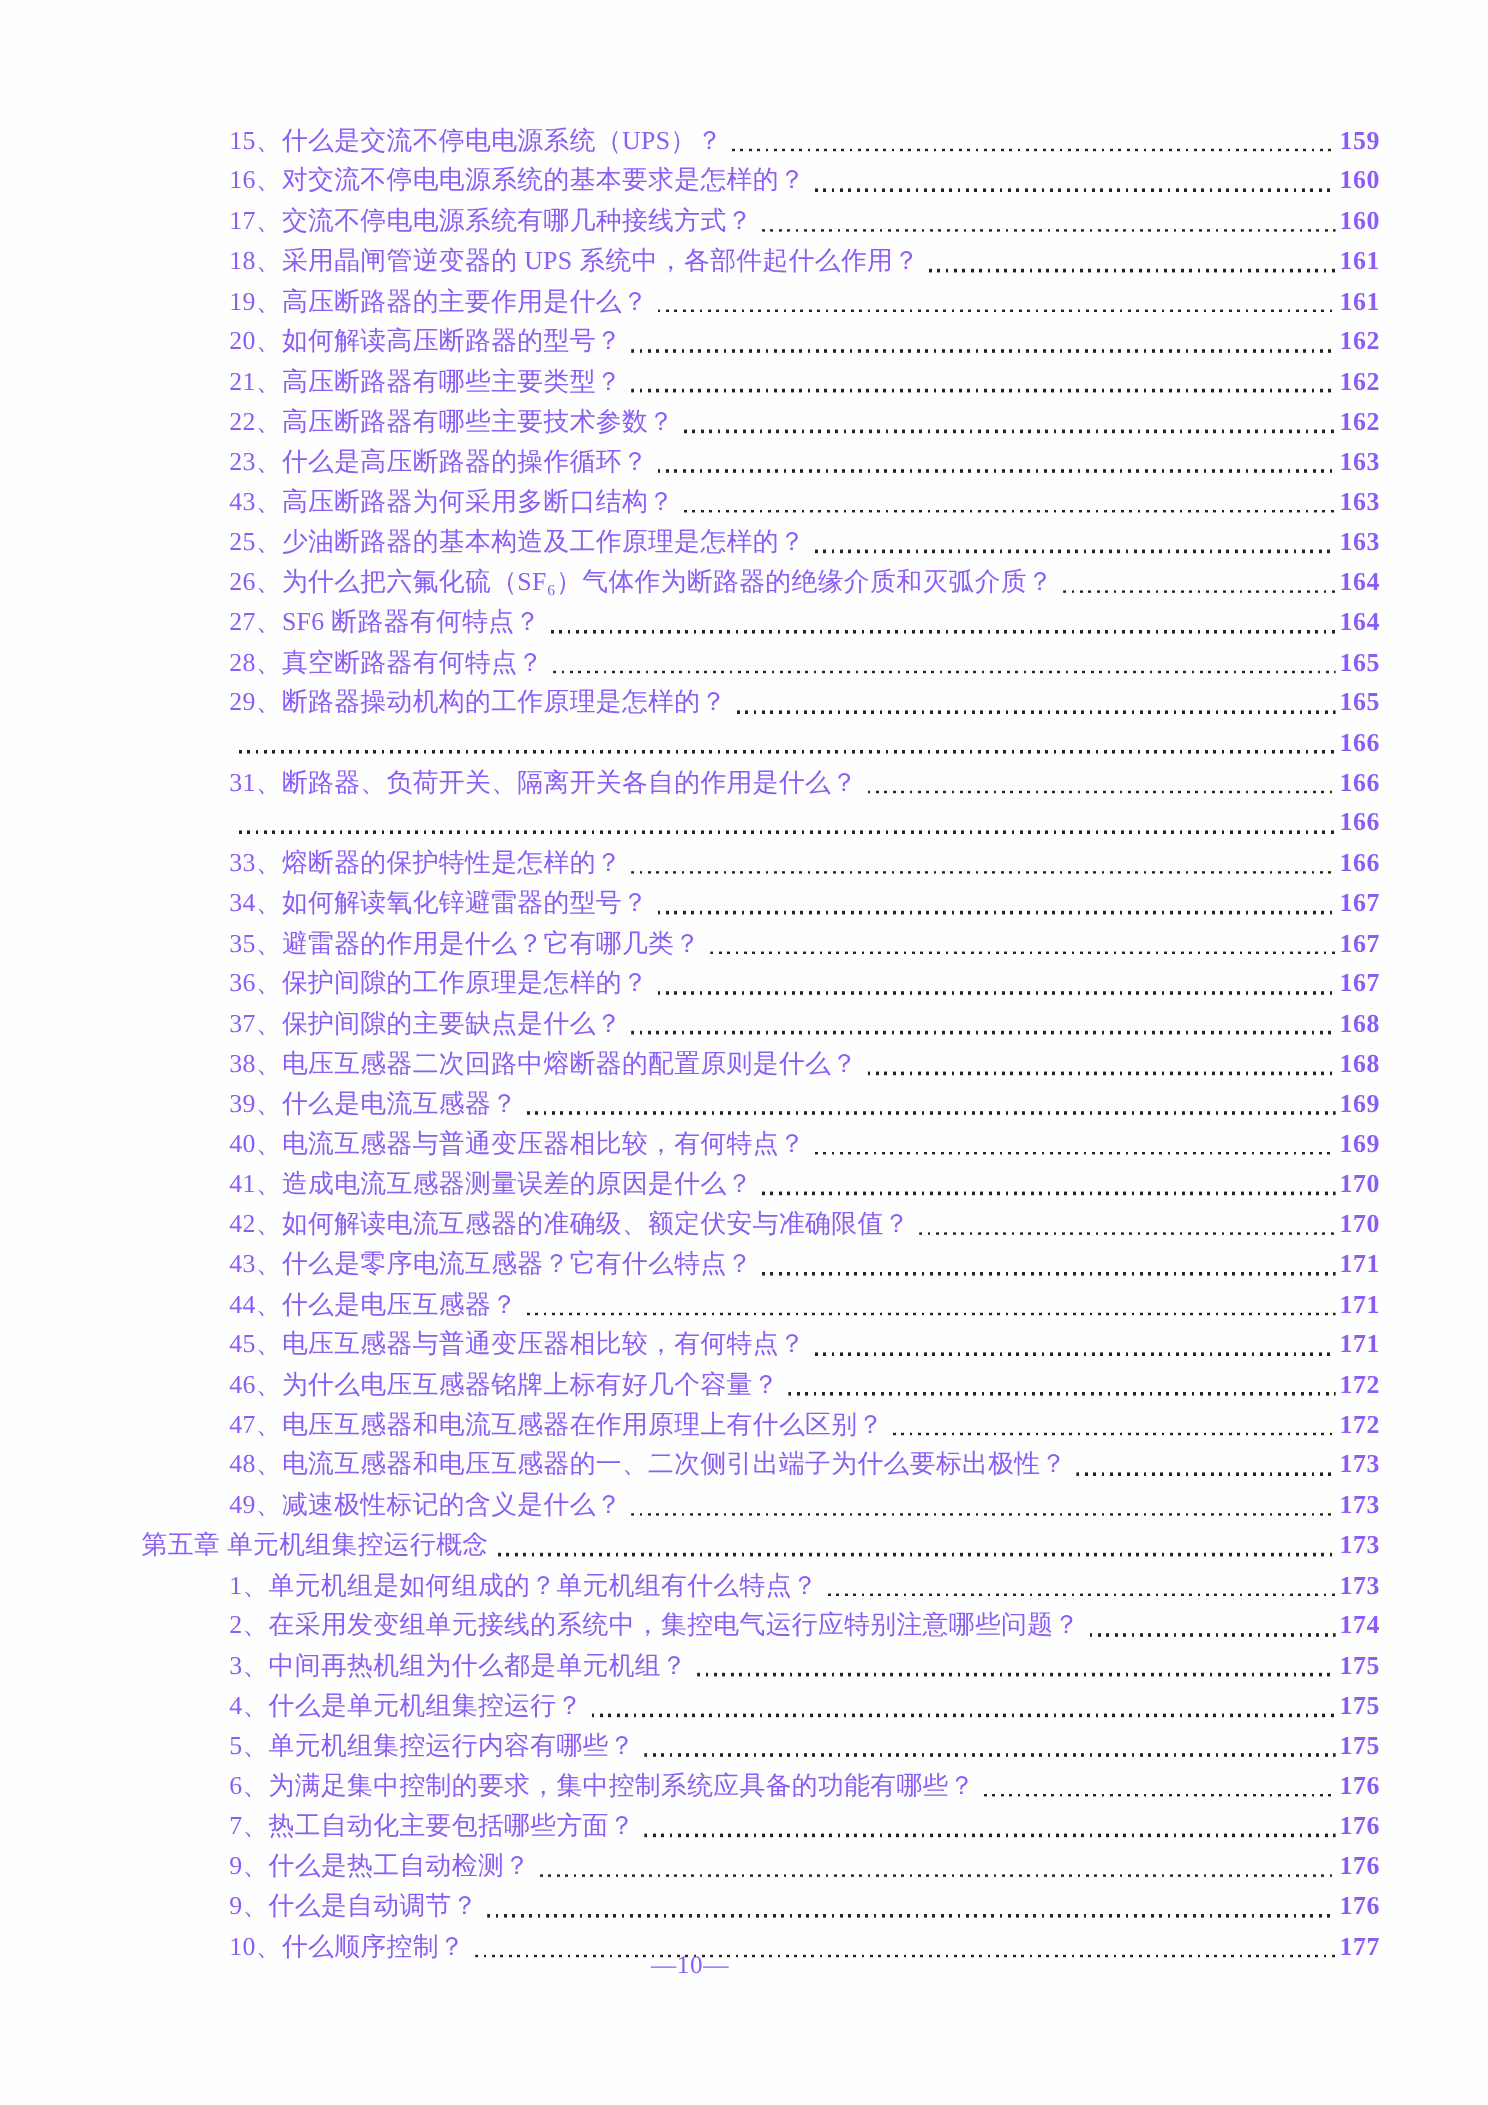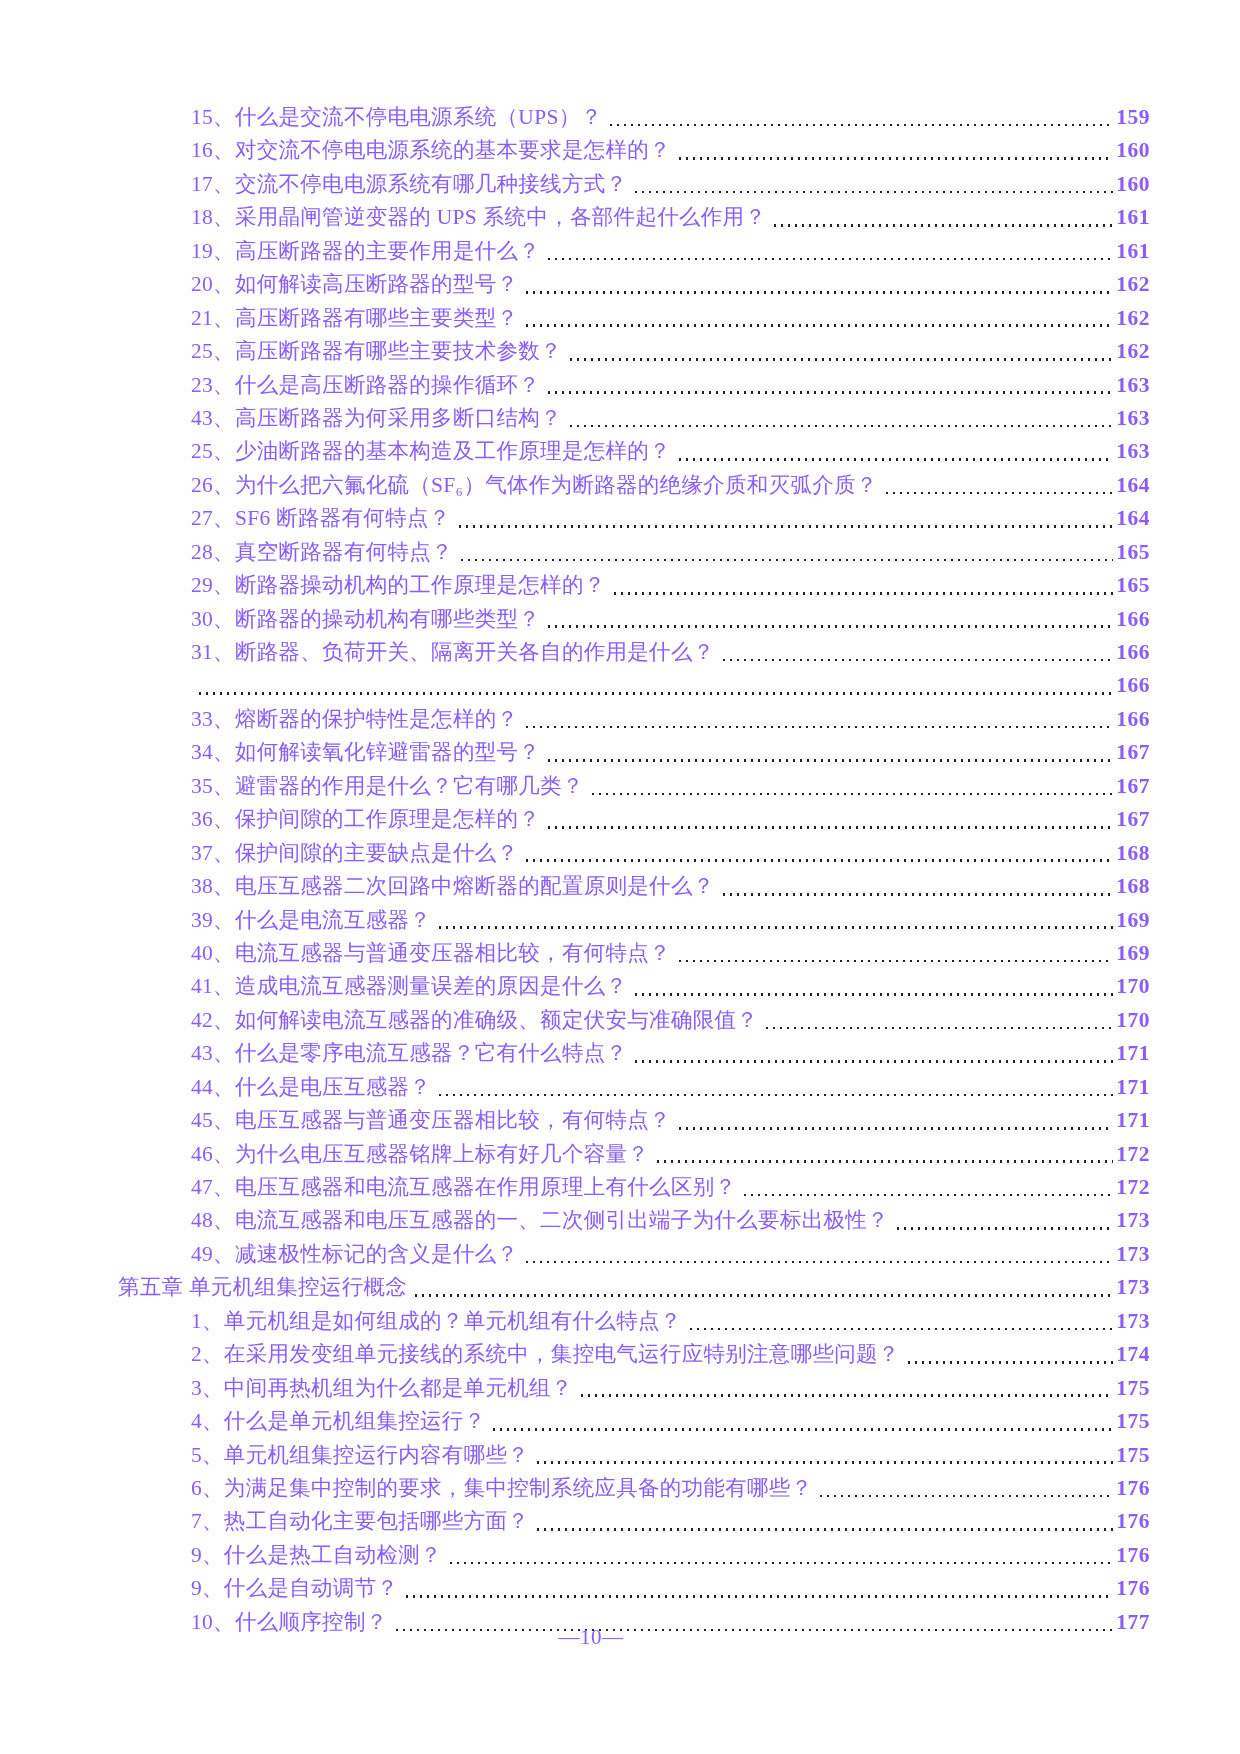--- a/index.html
+++ b/index.html
@@ -54,21 +54,21 @@
     );
   }
   .toc-page-num {
     white-space: nowrap;
     letter-spacing: 0.5px;
     font-weight: bold;
   }
   .footer {
     position: absolute;
     top: 1622px;
-    left: 16px;
+    left: 0;
     width: 1150px;
     text-align: center;
     font-size: 21px;
     line-height: 30px;
     letter-spacing: 0.5px;
   }
 </style>
 </head>
 <body>
 
@@ -103,21 +103,21 @@
     <span class="toc-label">20、如何解读高压断路器的型号？</span>
     <span class="toc-dots"></span>
     <span class="toc-page-num">162</span>
   </div>
       <div class="toc-row item">
     <span class="toc-label">21、高压断路器有哪些主要类型？</span>
     <span class="toc-dots"></span>
     <span class="toc-page-num">162</span>
   </div>
       <div class="toc-row item">
-    <span class="toc-label">25、高压断路器有哪些主要技术参数？</span>
+    <span class="toc-label">22、高压断路器有哪些主要技术参数？</span>
     <span class="toc-dots"></span>
     <span class="toc-page-num">162</span>
   </div>
       <div class="toc-row item">
     <span class="toc-label">23、什么是高压断路器的操作循环？</span>
     <span class="toc-dots"></span>
     <span class="toc-page-num">163</span>
   </div>
       <div class="toc-row item">
     <span class="toc-label">43、高压断路器为何采用多断口结构？</span>
@@ -143,21 +143,20 @@
     <span class="toc-label">28、真空断路器有何特点？</span>
     <span class="toc-dots"></span>
     <span class="toc-page-num">165</span>
   </div>
       <div class="toc-row item">
     <span class="toc-label">29、断路器操动机构的工作原理是怎样的？</span>
     <span class="toc-dots"></span>
     <span class="toc-page-num">165</span>
   </div>
       <div class="toc-row item">
-    <span class="toc-label">30、断路器的操动机构有哪些类型？</span>
     <span class="toc-dots"></span>
     <span class="toc-page-num">166</span>
   </div>
       <div class="toc-row item">
     <span class="toc-label">31、断路器、负荷开关、隔离开关各自的作用是什么？</span>
     <span class="toc-dots"></span>
     <span class="toc-page-num">166</span>
   </div>
       <div class="toc-row item">
     <span class="toc-dots"></span>

